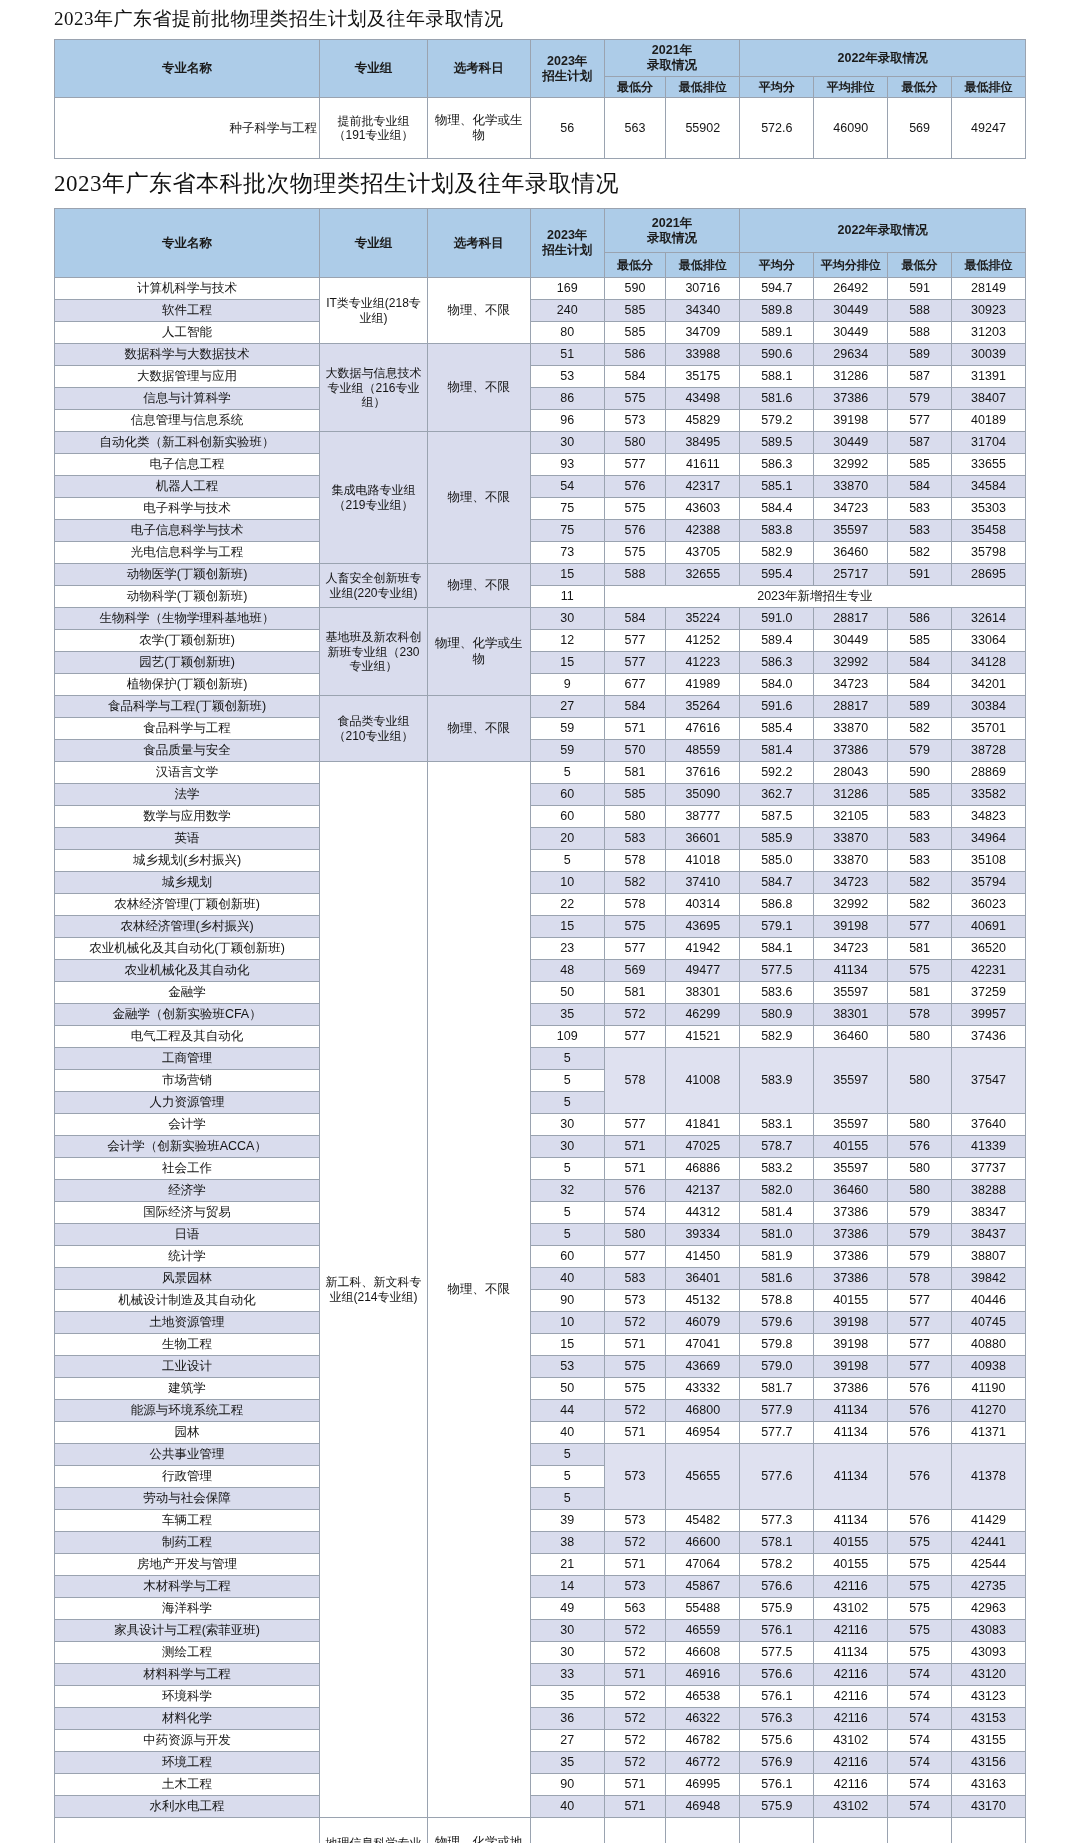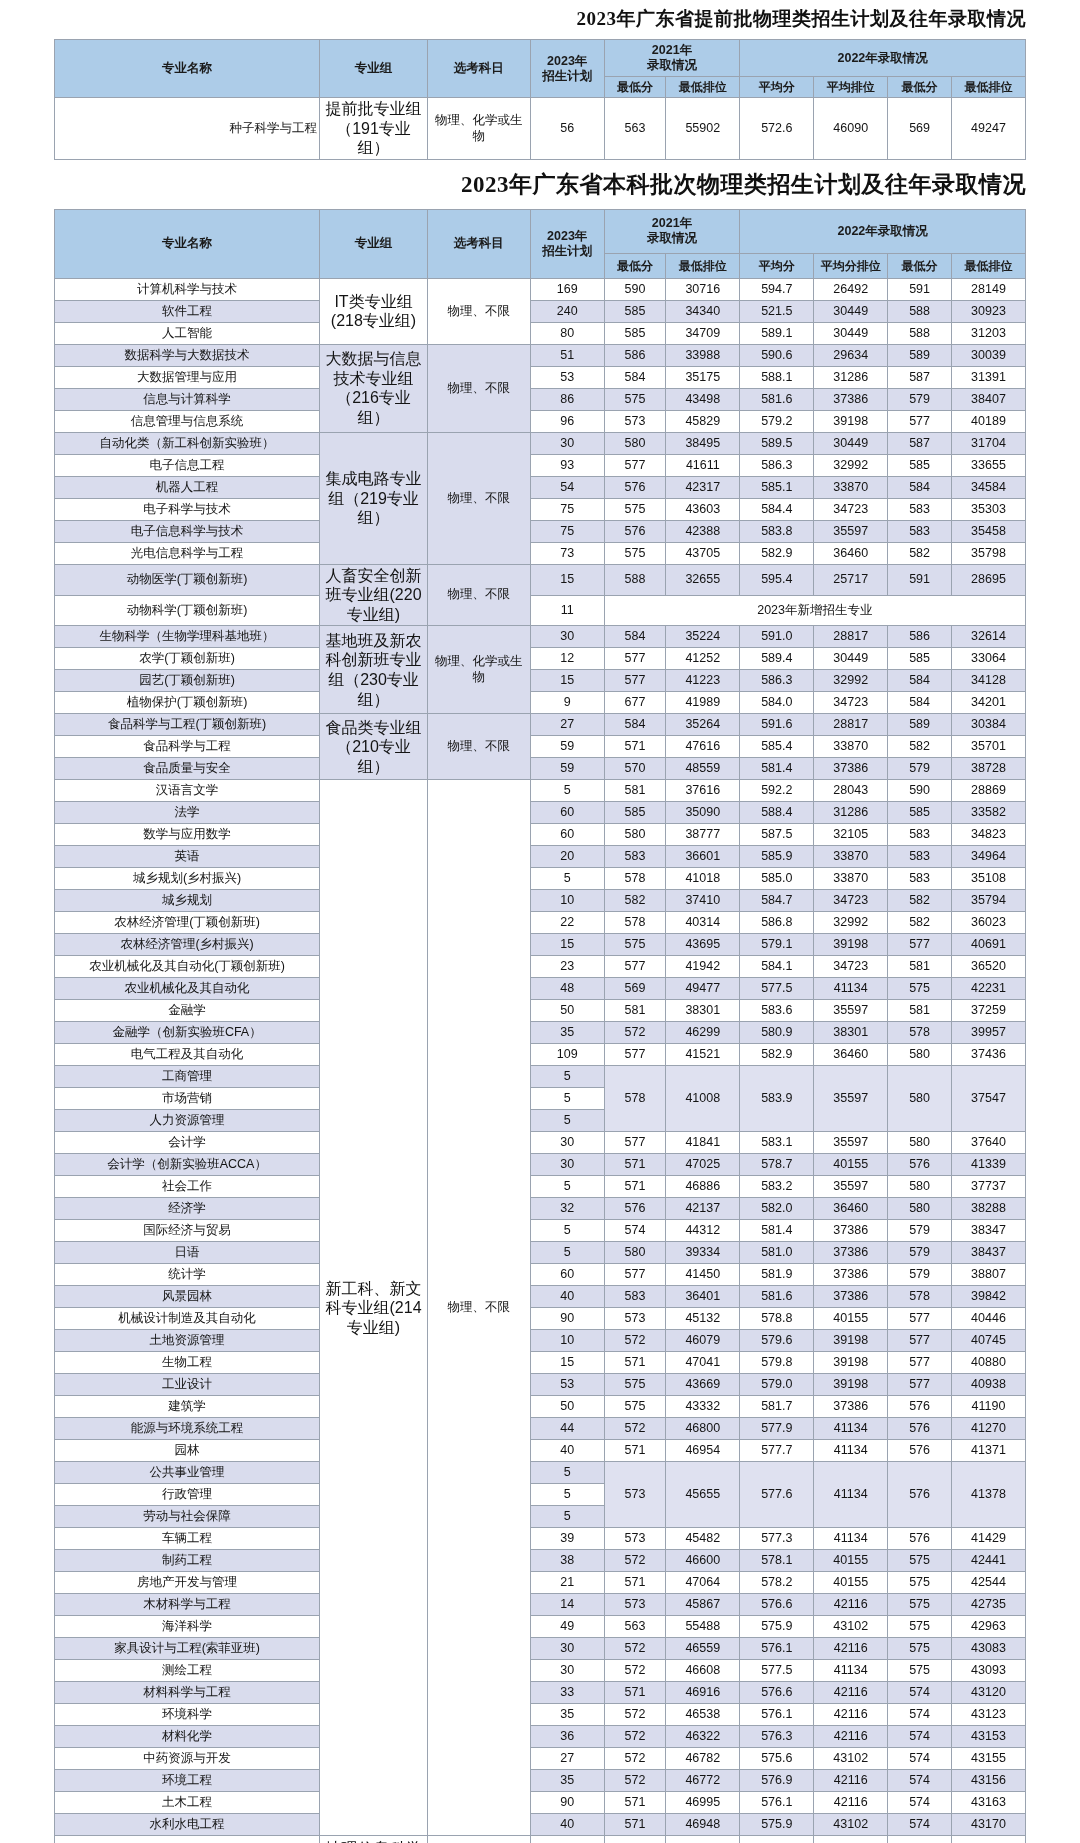--- a/index.html
+++ b/index.html
@@ -5,22 +5,22 @@
   html,body{margin:0;padding:0;}
   body{
     width:1080px;
     background:#ffffff;
     font-family:"Liberation Sans","DejaVu Sans",sans-serif;
     -webkit-font-smoothing:antialiased;
   }
   .page{width:1080px;box-sizing:border-box;padding:0 54px;}
 
   .tbl-title{
-    text-align:right;
-    font-weight:bold;
+    text-align:left;
+    font-weight:normal;
     font-size:19px;
     color:#111;
     letter-spacing:0.5px;
     padding:6px 0 7px 0;
     font-family:"Liberation Serif","DejaVu Serif",serif;
   }
   .tbl-title.t2{font-size:23px;padding:9px 0 9px 0;}
 
   table{
     width:972px;
@@ -44,21 +44,21 @@
   td{
     text-align:center;
     vertical-align:middle;
     padding:1px 2px;
     line-height:1.25;
     color:#141414;
     height:19px;
     overflow:hidden;
   }
   td.name{font-size:12.5px;}
-  td.grp{font-size:16px;line-height:1.22;}
+  td.grp{font-size:12px;line-height:1.22;}
   td.subj{font-size:12.5px;}
   td.num{font-size:12.5px;}
   tr.odd  td{background:#ffffff;}
   tr.even td{background:#d9dced;}
   td.grp, td.subj{background:#ffffff !important;}
   td.grp.sh, td.subj.sh{background:#d9dced !important;}
   td.span-val{background:#dfe1f0 !important;}
   td.note{background:#ffffff !important;font-size:12.5px;text-align:center;}
 
   
@@ -173,21 +173,21 @@
           <td class="num">594.7</td>
           <td class="num">26492</td>
           <td class="num">591</td>
           <td class="num">28149</td>
         </tr>
         <tr class="even">
           <td class="name">软件工程</td>
           <td class="num">240</td>
           <td class="num">585</td>
           <td class="num">34340</td>
-          <td class="num">521.5</td>
+          <td class="num">589.8</td>
           <td class="num">30449</td>
           <td class="num">588</td>
           <td class="num">30923</td>
         </tr>
         <tr class="odd">
           <td class="name">人工智能</td>
           <td class="num">80</td>
           <td class="num">585</td>
           <td class="num">34709</td>
           <td class="num">589.1</td>
@@ -400,21 +400,21 @@
           <td class="num">592.2</td>
           <td class="num">28043</td>
           <td class="num">590</td>
           <td class="num">28869</td>
         </tr>
         <tr class="even">
           <td class="name">法学</td>
           <td class="num">60</td>
           <td class="num">585</td>
           <td class="num">35090</td>
-          <td class="num">588.4</td>
+          <td class="num">362.7</td>
           <td class="num">31286</td>
           <td class="num">585</td>
           <td class="num">33582</td>
         </tr>
         <tr class="odd">
           <td class="name">数学与应用数学</td>
           <td class="num">60</td>
           <td class="num">580</td>
           <td class="num">38777</td>
           <td class="num">587.5</td>

